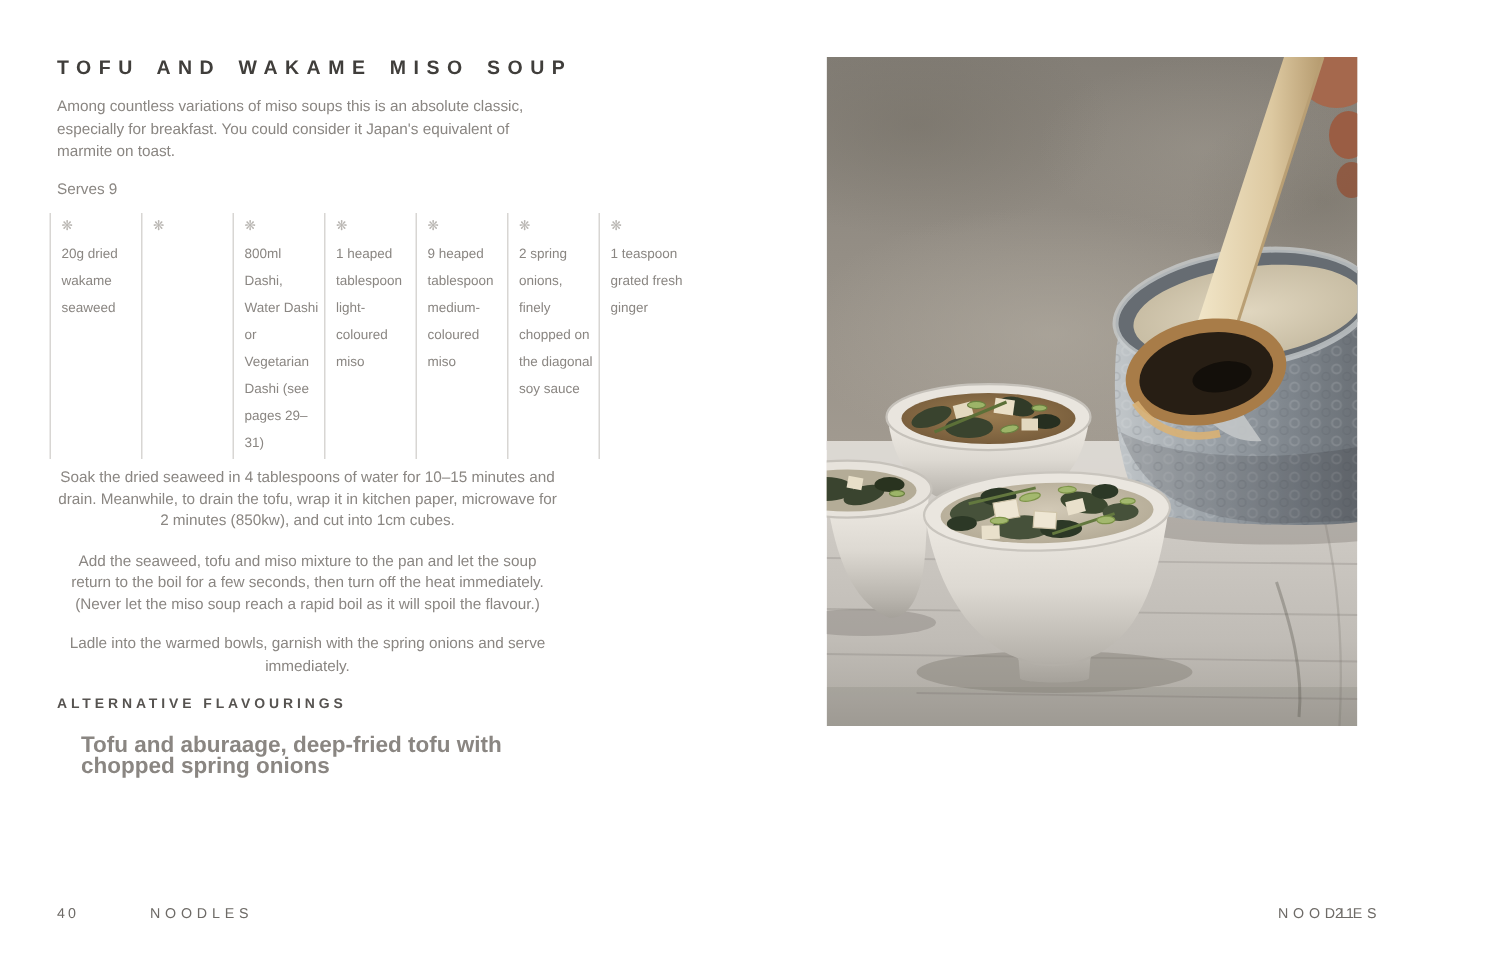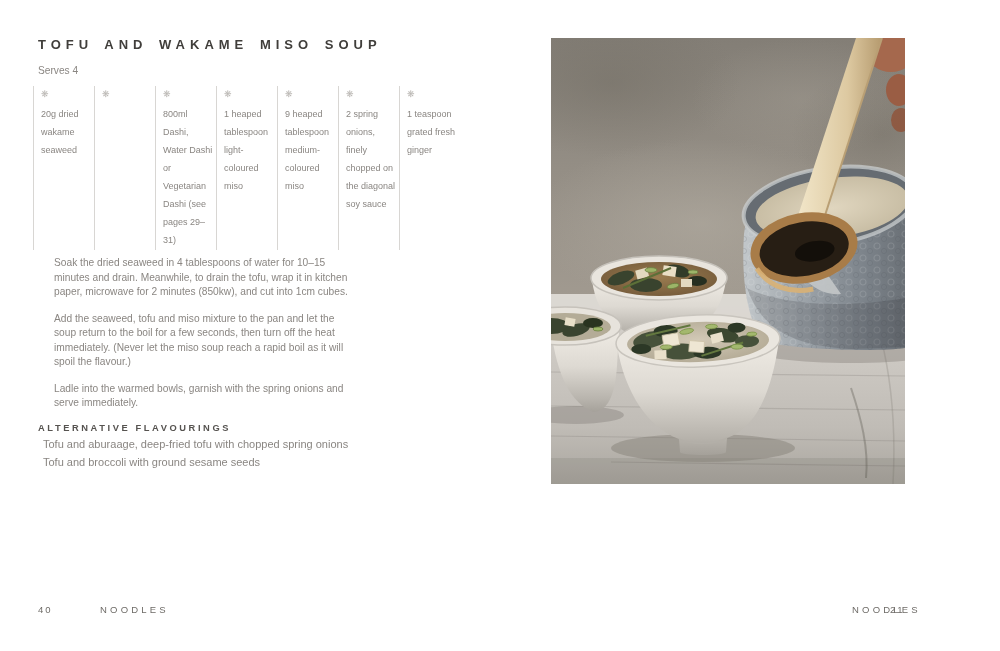--- a/index.html
+++ b/index.html
@@ -10,41 +10,42 @@
   .recipe-title{margin:0;font-size:13px;font-weight:600;letter-spacing:5px;word-spacing:3px;
                 color:#403e3b;line-height:16px;white-space:nowrap;}
   .intro{margin:11px 0 0;width:325px;font-size:10.2px;line-height:15px;color:#8a8682;}
   .serves{margin:12px 0 0;font-size:10.2px;color:#8a8682;}
   .ingredients{display:flex;margin:10px 0 0 -5px;}
   .ing{width:61px;box-sizing:border-box;border-left:1px solid #d8d6d3;
        padding:3px 2px 3px 7px;min-height:90px;}
   .ing-icon{display:block;font-size:9px;color:#b8b5b1;margin:0 0 4px;line-height:10px;}
   .ing-text{font-size:9px;line-height:12.5px;color:#8a8682;white-space:pre-line;}
   .method{width:334px;margin-top:6px;}
-  .method p{margin:0 16px 12px;font-size:10.2px;line-height:14.5px;color:#8a8682;}
+  .method p{margin:0 0 12px;font-size:10.2px;line-height:14.5px;color:#8a8682;text-align:center;}
   .alt{width:334px;margin-top:10px;}
   .alt h2{margin:0 0 5px;font-size:9.3px;font-weight:700;letter-spacing:2.6px;color:#565350;}
-  .alt p{margin:5px;font-size:11px;line-height:13.5px;color:#8a8682;}
+  .alt p{margin:16px;font-size:15px;line-height:13.5px;color:#8a8682;font-weight:bold;}
   
   .foot{position:absolute;top:604px;font-size:9.5px;color:#6e6b67;}
   .foot.num{letter-spacing:2px;}
   .foot.sec{letter-spacing:3.2px;}
   #f-left-num{left:38px;} #f-left-sec{left:100px;}
   #f-right-sec{left:852px;} #f-right-num{left:890px;}
   
   .photo{position:absolute;left:551px;top:38px;width:354px;height:446px;overflow:hidden;}
 </style>
 </head>
 <body>
 
 <div class="spread">
 
   <div class="page-left">
     <h1 class="recipe-title">TOFU AND WAKAME MISO SOUP</h1>
-    <p class="serves">Serves 4</p>
+    <p class="intro">Among countless variations of miso soups this is an absolute classic, especially for breakfast. You could consider it Japan's equivalent of marmite on toast.</p>
+    <p class="serves">Serves 9</p>
 
     <div class="ingredients">
       <div class="ing">
         <span class="ing-icon">❋</span>
         <span class="ing-text">20g dried wakame seaweed</span>
       </div>
       <div class="ing">
         <span class="ing-icon">❋</span>
       </div>
       <div class="ing">
@@ -72,21 +73,20 @@
 
     <div class="method">
       <p>Soak the dried seaweed in 4 tablespoons of water for 10–15 minutes and drain. Meanwhile, to drain the tofu, wrap it in kitchen paper, microwave for 2 minutes (850kw), and cut into 1cm cubes.</p>
       <p>Add the seaweed, tofu and miso mixture to the pan and let the soup return to the boil for a few seconds, then turn off the heat immediately. (Never let the miso soup reach a rapid boil as it will spoil the flavour.)</p>
       <p>Ladle into the warmed bowls, garnish with the spring onions and serve immediately.</p>
     </div>
 
     <div class="alt">
       <h2>ALTERNATIVE FLAVOURINGS</h2>
       <p>Tofu and aburaage, deep-fried tofu with chopped spring onions</p>
-      <p>Tofu and broccoli with ground sesame seeds</p>
     </div>
   </div>
 
   <div class="photo">
     <svg width="354" height="446" viewBox="0 0 354 446" xmlns="http://www.w3.org/2000/svg">
       <defs>
         <linearGradient id="wallG" x1="0" y1="0" x2="0" y2="1">
           <stop offset="0" stop-color="#837e76"></stop>
             <stop offset="0.5" stop-color="#948e85"></stop>
             <stop offset="1" stop-color="#a19a90"></stop>

